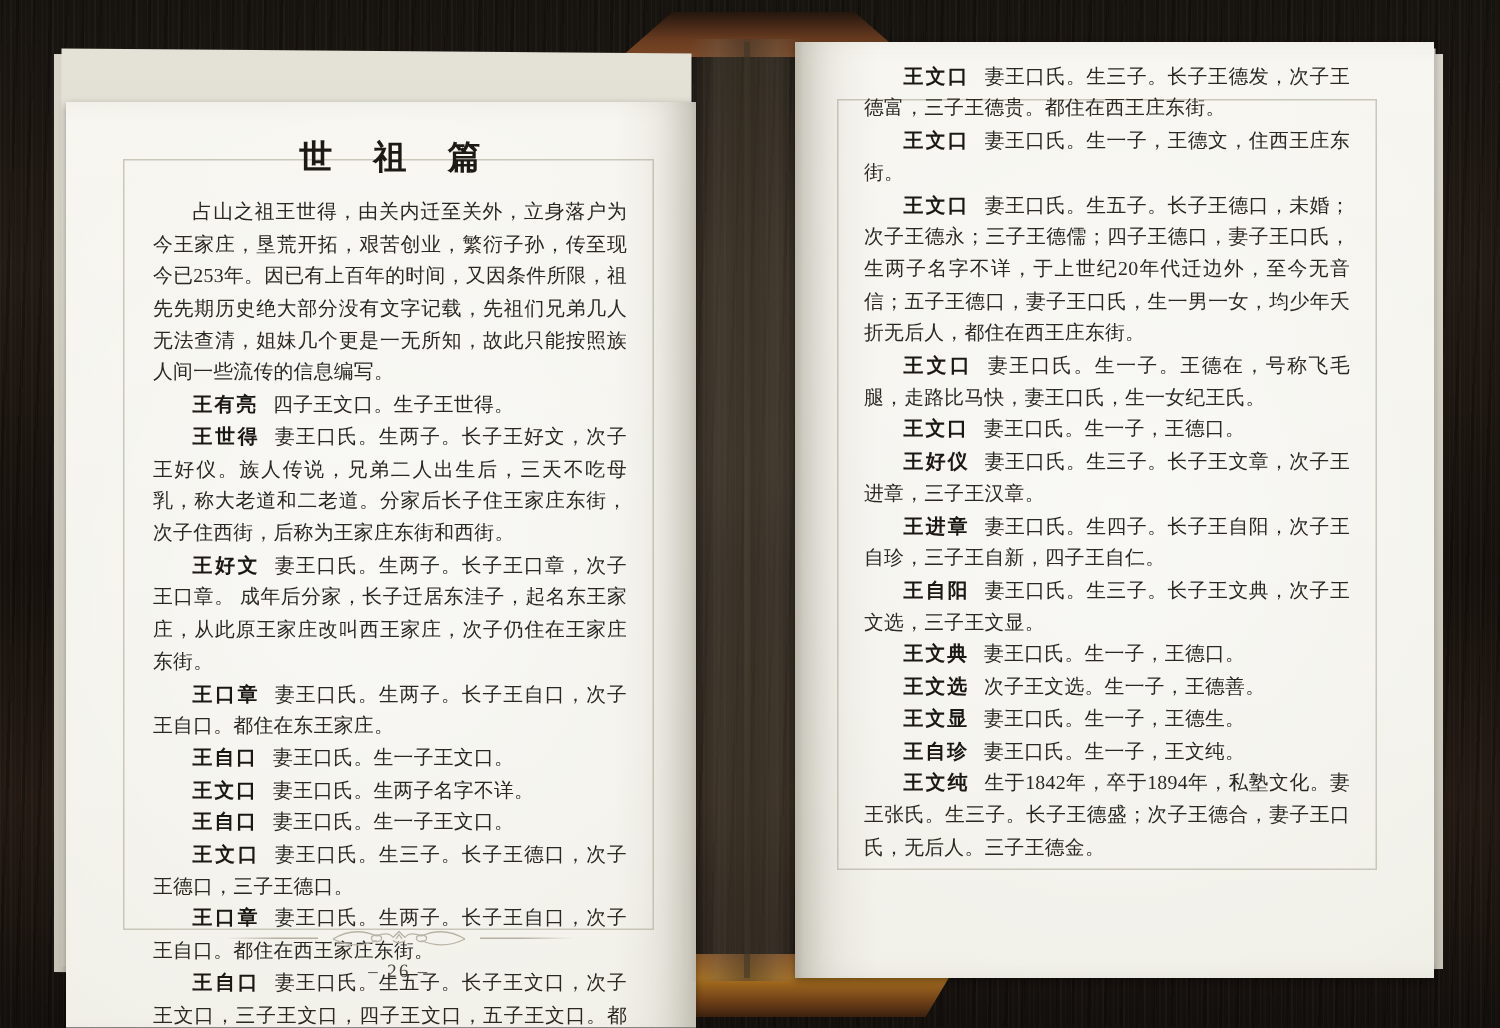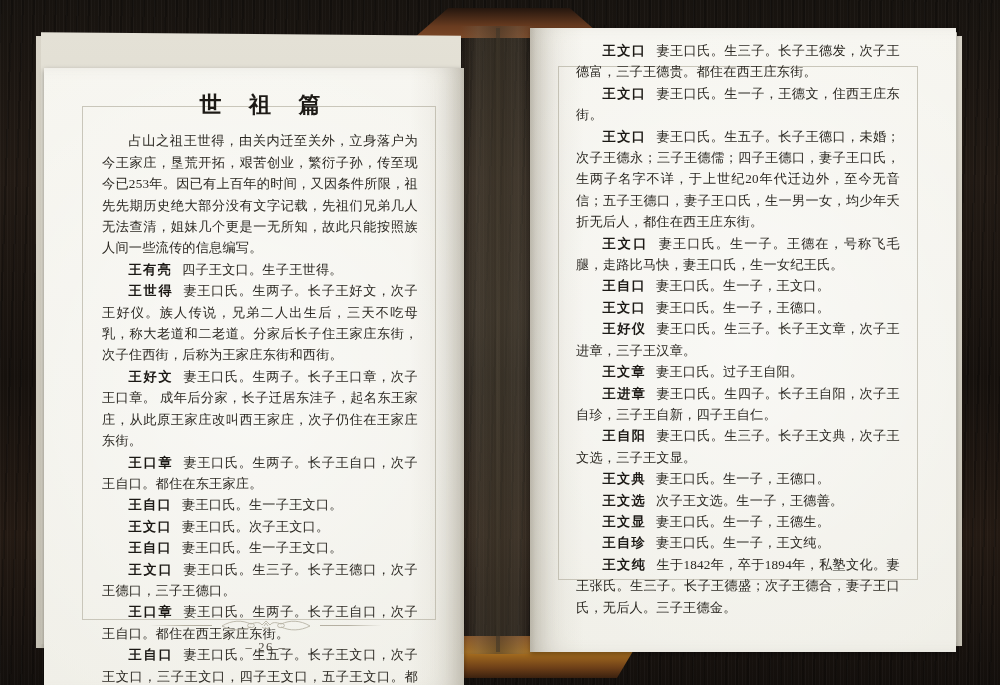--- a/index.html
+++ b/index.html
@@ -238,21 +238,21 @@
 
         <div class="chapter-title">世 祖 篇</div>
 
         <p class="body">占山之祖王世得，由关内迁至关外，立身落户为今王家庄，垦荒开拓，艰苦创业，繁衍子孙，传至现今已253年。因已有上百年的时间，又因条件所限，祖先先期历史绝大部分没有文字记载，先祖们兄弟几人无法查清，姐妹几个更是一无所知，故此只能按照族人间一些流传的信息编写。</p>
 
         <p class="entry"><span class="nm">王有亮</span><span>四子王文口。生子王世得。</span></p>
         <p class="entry"><span class="nm">王世得</span><span>妻王口氏。生两子。长子王好文，次子王好仪。族人传说，兄弟二人出生后，三天不吃母乳，称大老道和二老道。分家后长子住王家庄东街，次子住西街，后称为王家庄东街和西街。</span></p>
         <p class="entry"><span class="nm">王好文</span><span>妻王口氏。生两子。长子王口章，次子王口章。 成年后分家，长子迁居东洼子，起名东王家庄，从此原王家庄改叫西王家庄，次子仍住在王家庄东街。</span></p>
         <p class="entry"><span class="nm">王口章</span><span>妻王口氏。生两子。长子王自口，次子王自口。都住在东王家庄。</span></p>
         <p class="entry"><span class="nm">王自口</span><span>妻王口氏。生一子王文口。</span></p>
-        <p class="entry"><span class="nm">王文口</span><span>妻王口氏。次子王文口。</span></p>
+        <p class="entry"><span class="nm">王文口</span><span>妻王口氏。生两子名字不详。</span></p>
         <p class="entry"><span class="nm">王自口</span><span>妻王口氏。生一子王文口。</span></p>
         <p class="entry"><span class="nm">王文口</span><span>妻王口氏。生三子。长子王德口，次子王德口，三子王德口。</span></p>
         <p class="entry"><span class="nm">王口章</span><span>妻王口氏。生两子。长子王自口，次子王自口。都住在西王家庄东街。</span></p>
         <p class="entry"><span class="nm">王自口</span><span>妻王口氏。生五子。长子王文口，次子王文口，三子王文口，四子王文口，五子王文口。都住在西王庄东街。</span></p>
       </div>
 
       <div class="footer" id="footer-left">
         <div class="orn-row">
           <div class="orn-rule"></div>
           <div class="orn-flourish">
@@ -282,24 +282,22 @@
   <div class="sheet" id="sheet-right">
     <div class="page">
 
       <div class="frame" id="frame-right"></div>
 
       <div class="textcol" id="col-right">
         <p class="entry"><span class="nm">王文口</span><span>妻王口氏。生三子。长子王德发，次子王德富，三子王德贵。都住在西王庄东街。</span></p>
         <p class="entry"><span class="nm">王文口</span><span>妻王口氏。生一子，王德文，住西王庄东街。</span></p>
         <p class="entry"><span class="nm">王文口</span><span>妻王口氏。生五子。长子王德口，未婚；次子王德永；三子王德儒；四子王德口，妻子王口氏，生两子名字不详，于上世纪20年代迁边外，至今无音信；五子王德口，妻子王口氏，生一男一女，均少年夭折无后人，都住在西王庄东街。</span></p>
         <p class="entry"><span class="nm">王文口</span><span>妻王口氏。生一子。王德在，号称飞毛腿，走路比马快，妻王口氏，生一女纪王氏。</span></p>
-        <p class="entry"><span class="nm">王自口</span><span>妻王口氏。生一子，王文口。</span></p>
         <p class="entry"><span class="nm">王文口</span><span>妻王口氏。生一子，王德口。</span></p>
         <p class="entry"><span class="nm">王好仪</span><span>妻王口氏。生三子。长子王文章，次子王进章，三子王汉章。</span></p>
-        <p class="entry"><span class="nm">王文章</span><span>妻王口氏。过子王自阳。</span></p>
         <p class="entry"><span class="nm">王进章</span><span>妻王口氏。生四子。长子王自阳，次子王自珍，三子王自新，四子王自仁。</span></p>
         <p class="entry"><span class="nm">王自阳</span><span>妻王口氏。生三子。长子王文典，次子王文选，三子王文显。</span></p>
         <p class="entry"><span class="nm">王文典</span><span>妻王口氏。生一子，王德口。</span></p>
         <p class="entry"><span class="nm">王文选</span><span>次子王文选。生一子，王德善。</span></p>
         <p class="entry"><span class="nm">王文显</span><span>妻王口氏。生一子，王德生。</span></p>
         <p class="entry"><span class="nm">王自珍</span><span>妻王口氏。生一子，王文纯。</span></p>
         <p class="entry"><span class="nm">王文纯</span><span>生于1842年，卒于1894年，私塾文化。妻王张氏。生三子。长子王德盛；次子王德合，妻子王口氏，无后人。三子王德金。</span></p>
       </div>
 
 

